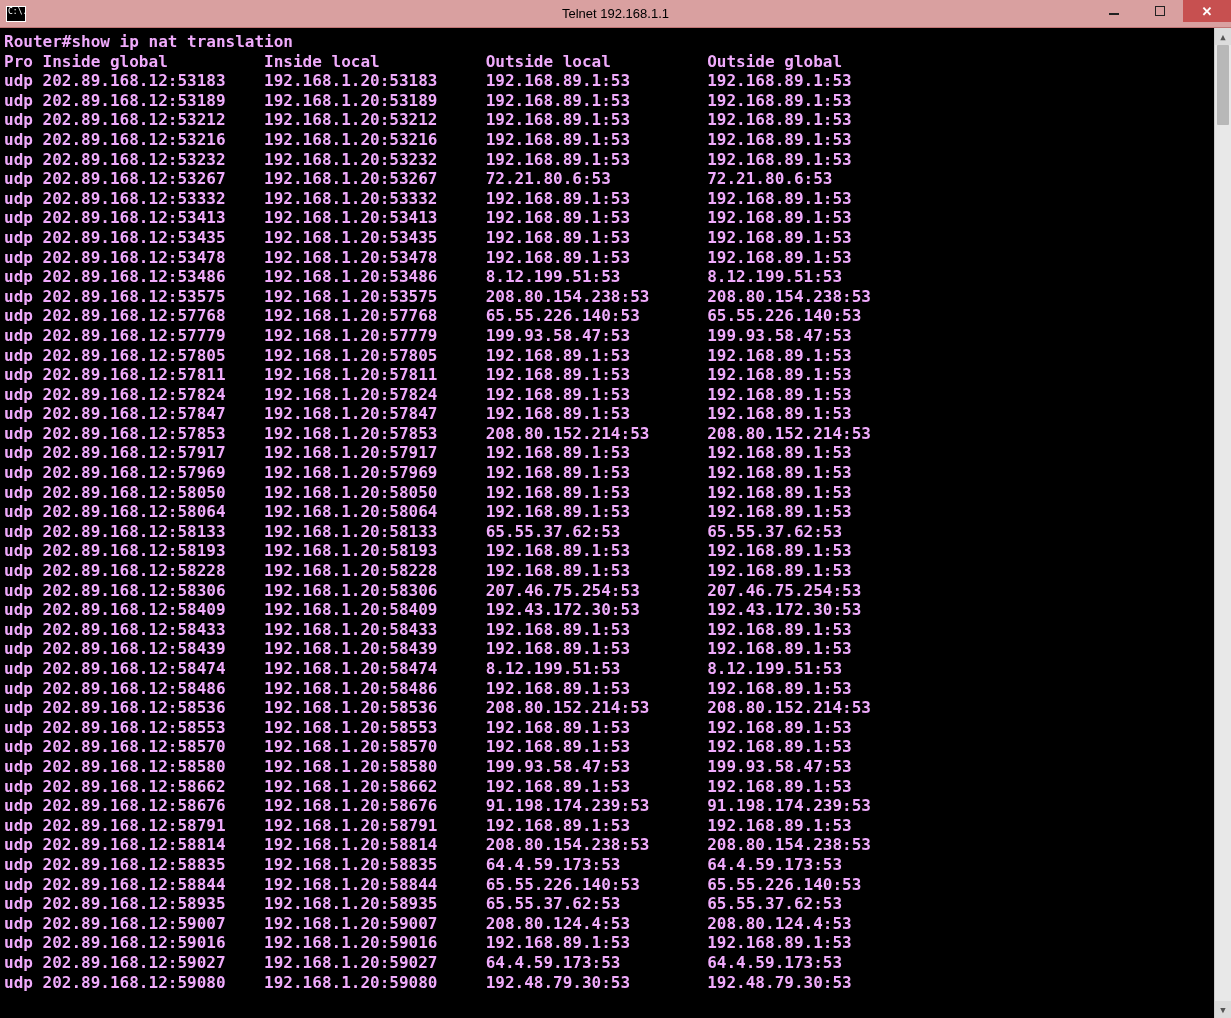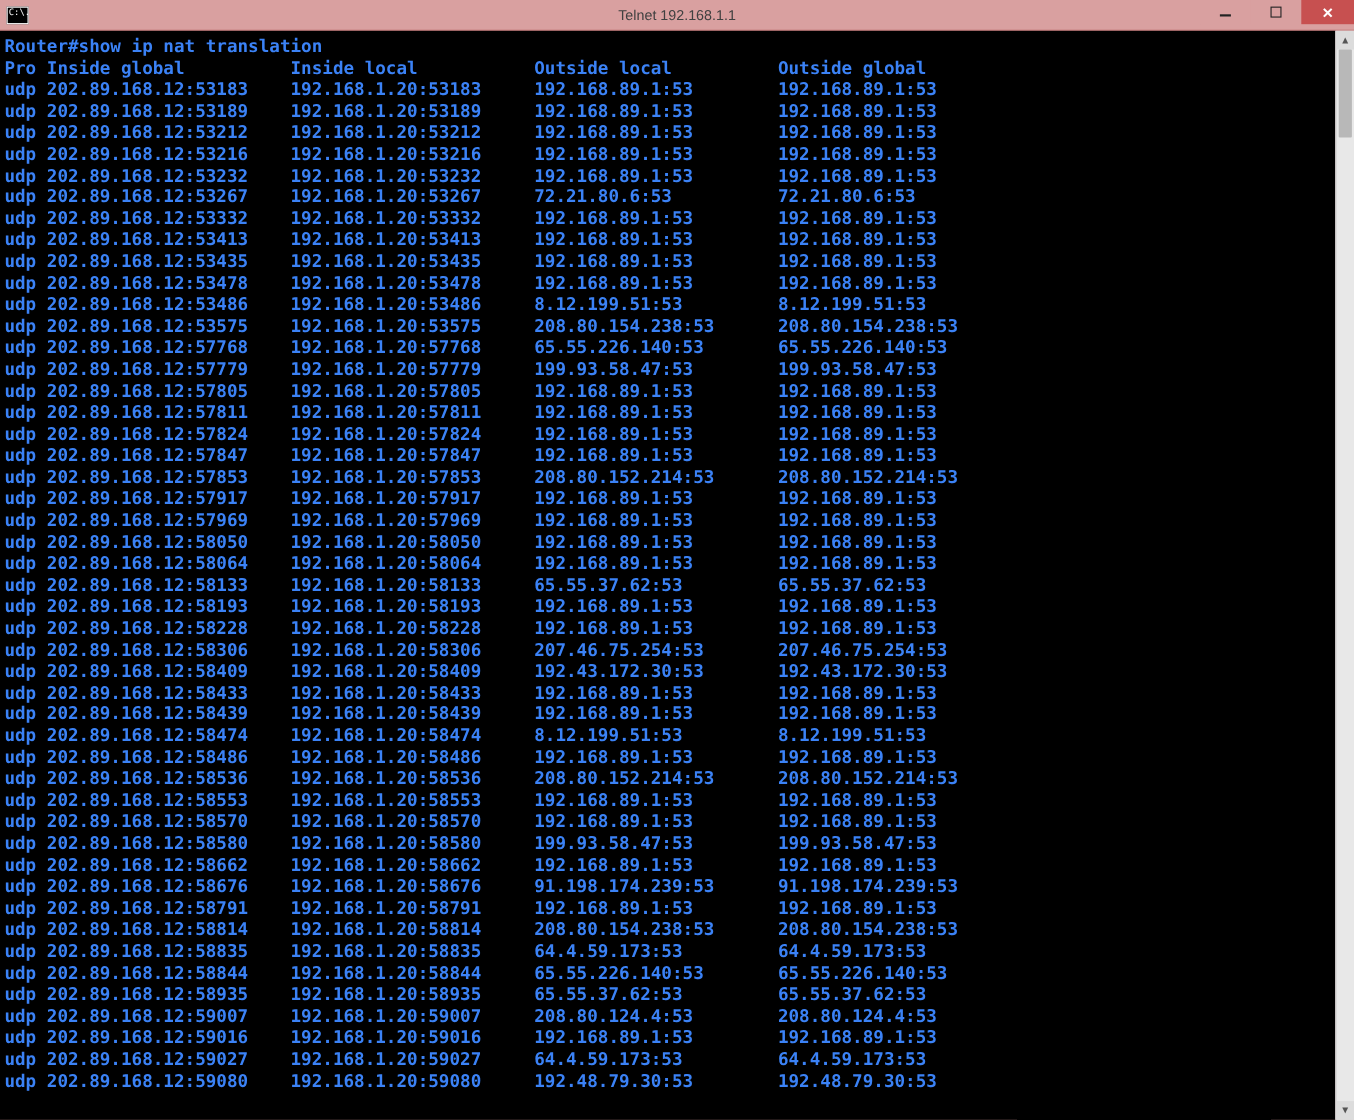--- a/index.html
+++ b/index.html
@@ -23,21 +23,21 @@
     background:#000;
     border:1px solid #fff;
     font-size:8px; color:#fff;
     display:flex; align-items:flex-start; justify-content:flex-start;
     padding-left:1px;
   }
   .title-text {
     position:absolute; left:0; right:0;
     text-align:center;
     font-family:"Segoe UI",Arial,sans-serif;
-    font-size:13px; color:#404040;
+    font-size:13px; color:#000000;
     pointer-events:none;
   }
   .win-btns {
     position:absolute; right:0; top:0;
     display:flex; height:22px;
   }
   .win-btn {
     width:46px; height:22px;
     display:flex; align-items:center; justify-content:center;
     font-family:"Segoe UI Symbol",Arial,sans-serif;
@@ -48,21 +48,21 @@
   .min-shape { width:10px; height:2px; background:#222; margin-top:6px;}
   .max-shape { width:10px; height:10px; border:1.5px solid #222; }
   .close-shape { font-weight:bold; }
   .terminal-wrap {
     position:absolute; top:28px; left:0; right:0; bottom:0;
     display:flex;
   }
   .terminal {
     flex:1;
     background:#000;
-    color:#3b82f6;
+    color:#f0abfc;
     font-size:16px;
     line-height:19.6px;
     white-space:pre;
     padding:4px 0 0 4px;
     overflow:hidden;
     font-weight:bold;
   }
   .scrollbar {
     width:17px;
     background:#e8e8e8;

